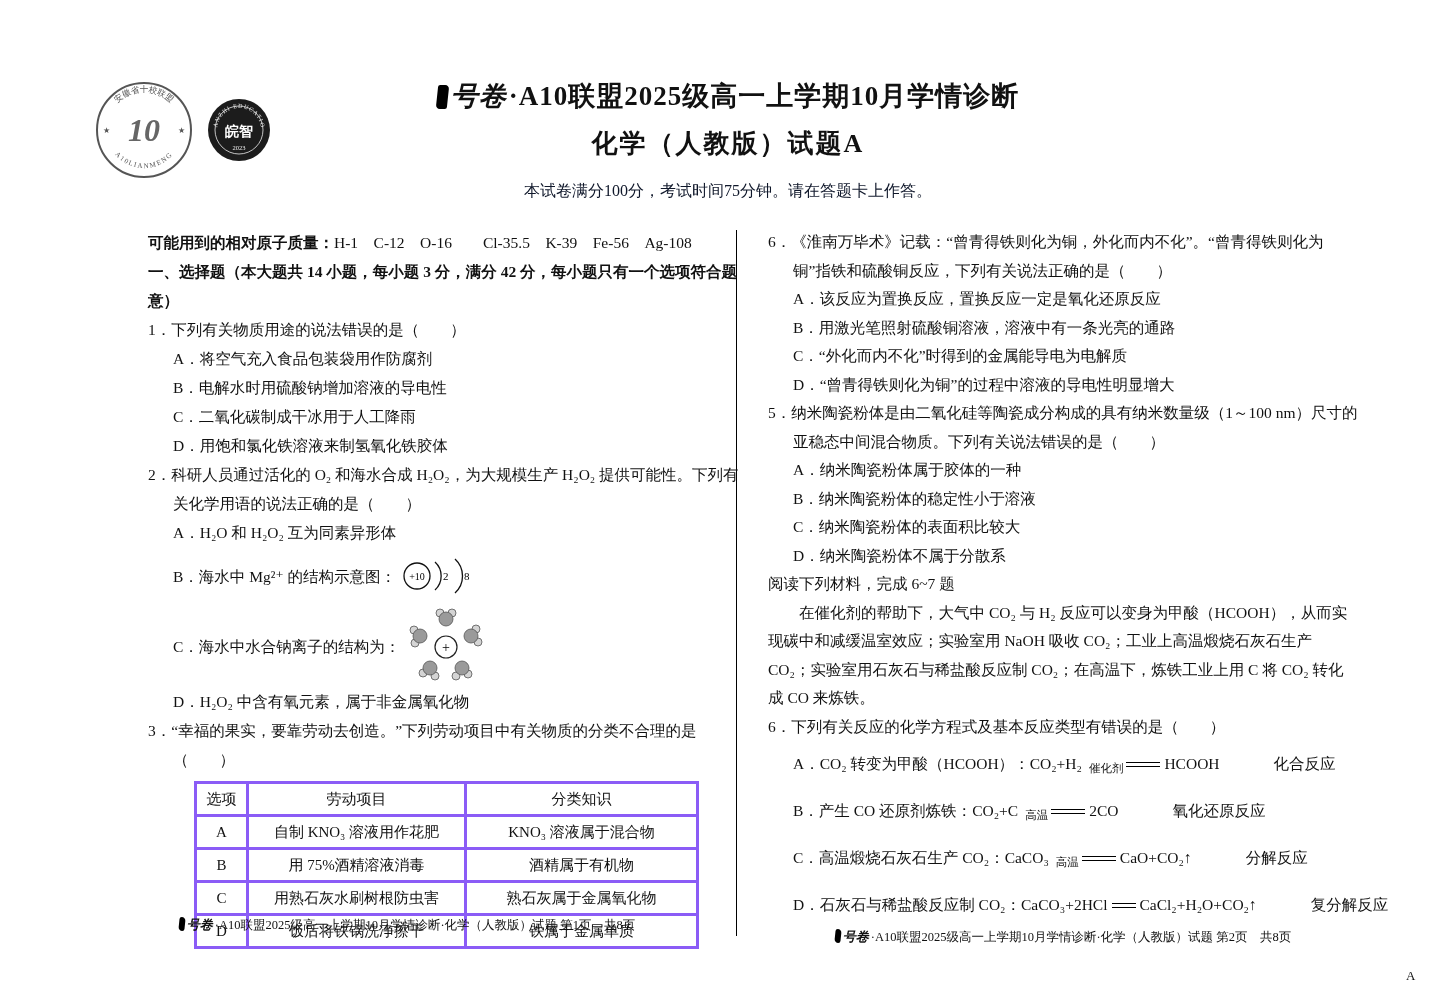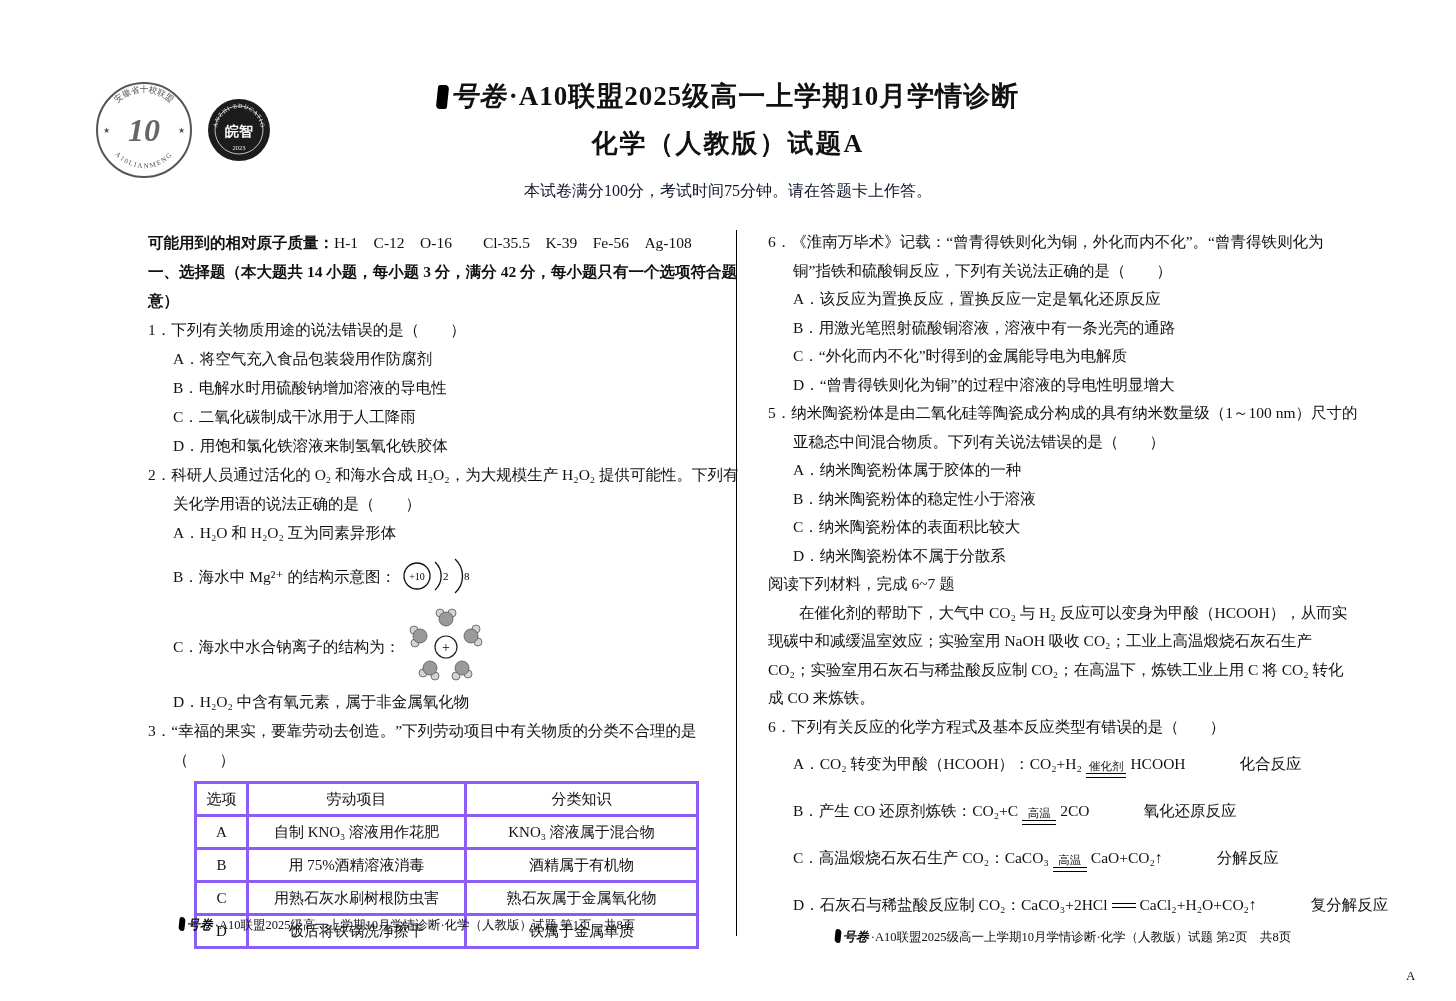--- a/index.html
+++ b/index.html
@@ -36,21 +36,21 @@
   .opt-flex { display:flex; align-items:center; gap:4px; }
   .indent { text-indent:2em; }
 
   
   .q3-table { border-collapse:collapse; margin:7px 0 8px 46px; font-size:15px;
               line-height:20px; text-align:center; }
   .q3-table th, .q3-table td { border:3px solid #8b5cf6; padding:5px 8px; font-weight:normal; }
 
   
   .eq-row { margin-left:25px; display:flex; align-items:center; height:47px; white-space:nowrap; }
-  .eq-sign { display:inline-flex; flex-direction:column; align-items:center;
+  .eq-sign { display:inline-flex; flex-direction:row; align-items:center;
              margin:0 4px; transform:translateY(4px); }
   .eq-cond { font-size:11.5px; line-height:13px; padding:0 3px; }
   .eq-bar  { align-self:stretch; min-width:34px; height:5px;
              border-top:1.3px solid #000; border-bottom:1.3px solid #000; }
   .eq-sign.plain { transform:none; }
   .eq-sign.plain .eq-bar { min-width:24px; }
   .eq-type { margin-left:54px; }
 
   
   .footer { position:absolute; top:916px; font-size:12.5px; text-align:center; }

